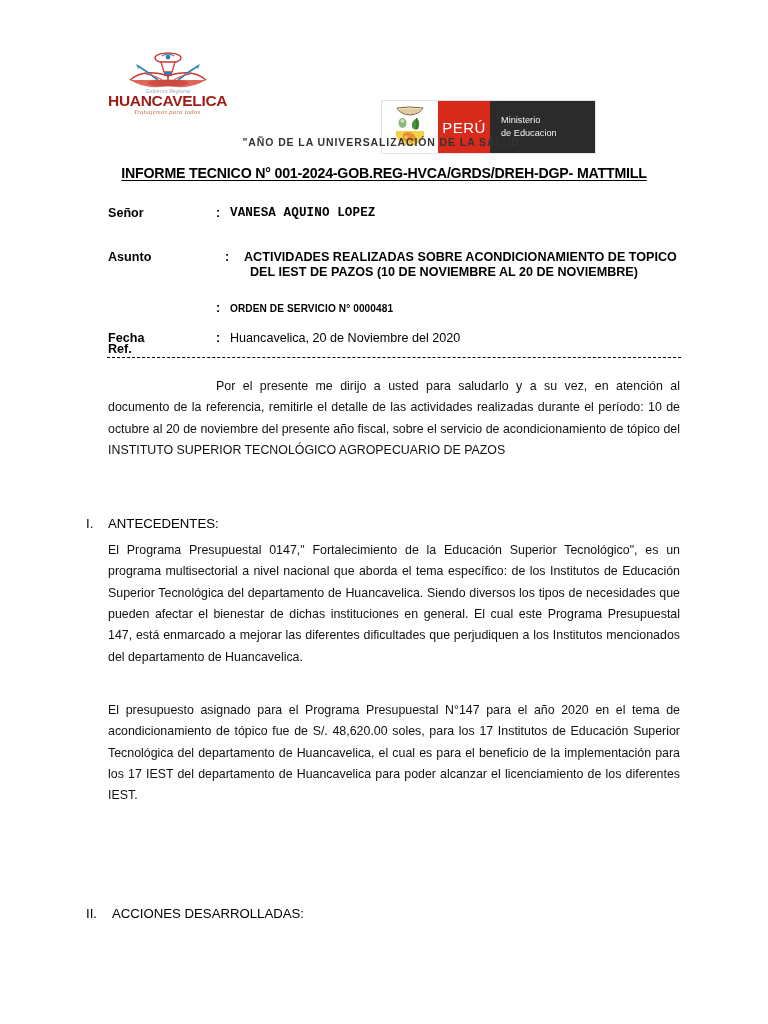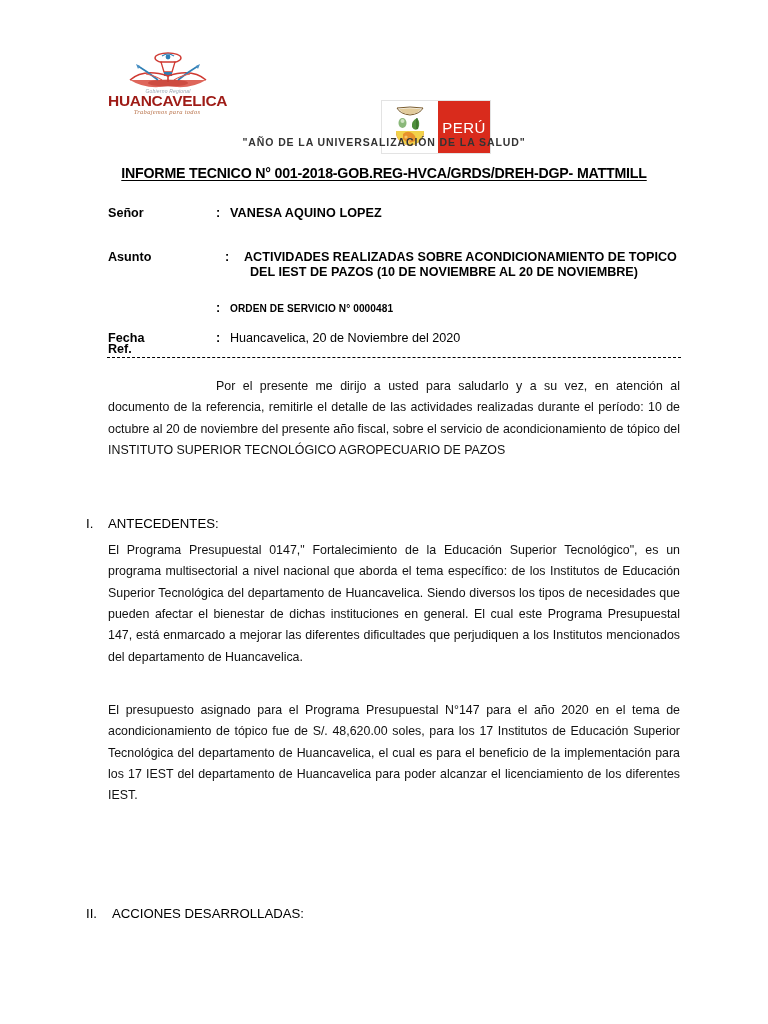--- a/index.html
+++ b/index.html
@@ -184,21 +184,21 @@
     flex: 0 0 auto;
   }
   .f-value {
     font-size: 12.6px;
     flex: 1 1 auto;
   }
 
   #row-senor { top: 206px; }
   #row-senor .f-label { width: 108px; }
   #row-senor .f-colon { width: 14px; }
-  #row-senor .f-value { font-weight: bold; letter-spacing: .1px; }
+  #row-senor .f-value { font-weight: bold; letter-spacing: .1px; font-family: Liberation Mono, monospace; }
 
   #row-asunto { top: 250px; }
   #row-asunto .f-label { width: 117px; }
   #row-asunto .f-colon { width: 13px; }
   #row-asunto .f-value {
     font-weight: bold;
     line-height: 1.22;
     margin-left: 6px;
     text-indent: -6px;
     padding-left: 6px;
@@ -303,27 +303,31 @@
           <path d="M26 12 v11" stroke="#2f5d22" stroke-width=".9"></path>
           <path d="M12 28 q4 -4 9 -1 q5 3 3 8 q-7 4 -12 -2z" fill="#e8922c"></path>
           <circle cx="15" cy="31" r="1.6" fill="#f5c76a"></circle>
           <circle cx="19" cy="33" r="1.6" fill="#f5c76a"></circle>
           <circle cx="17" cy="35.5" r="1.6" fill="#f5c76a"></circle>
         </svg>
       </div>
       <div class="banner-seg seg-peru">
         <span class="seg-txt">PERÚ</span>
       </div>
+      <div class="banner-seg seg-minedu">
+        <span class="seg-txt">Ministerio
+de Educacion</span>
+      </div>
     </div>
   </div>
 
   <div class="year-quote">"AÑO DE LA UNIVERSALIZACIÓN DE LA SALUD"</div>
 
   <div class="doc-title">
-    <span>INFORME TECNICO N° 001-2018-GOB.REG-HVCA/GRDS/DREH-DGP- MATTMILL</span>
+    <span>INFORME TECNICO N° 001-2024-GOB.REG-HVCA/GRDS/DREH-DGP- MATTMILL</span>
   </div>
 
   <div class="field-row" id="row-senor">
     <span class="f-label">Señor</span>
     <span class="f-colon">:</span>
     <span class="f-value">VANESA AQUINO LOPEZ</span>
   </div>
 
   <div class="field-row" id="row-asunto">
     <span class="f-label">Asunto</span>

